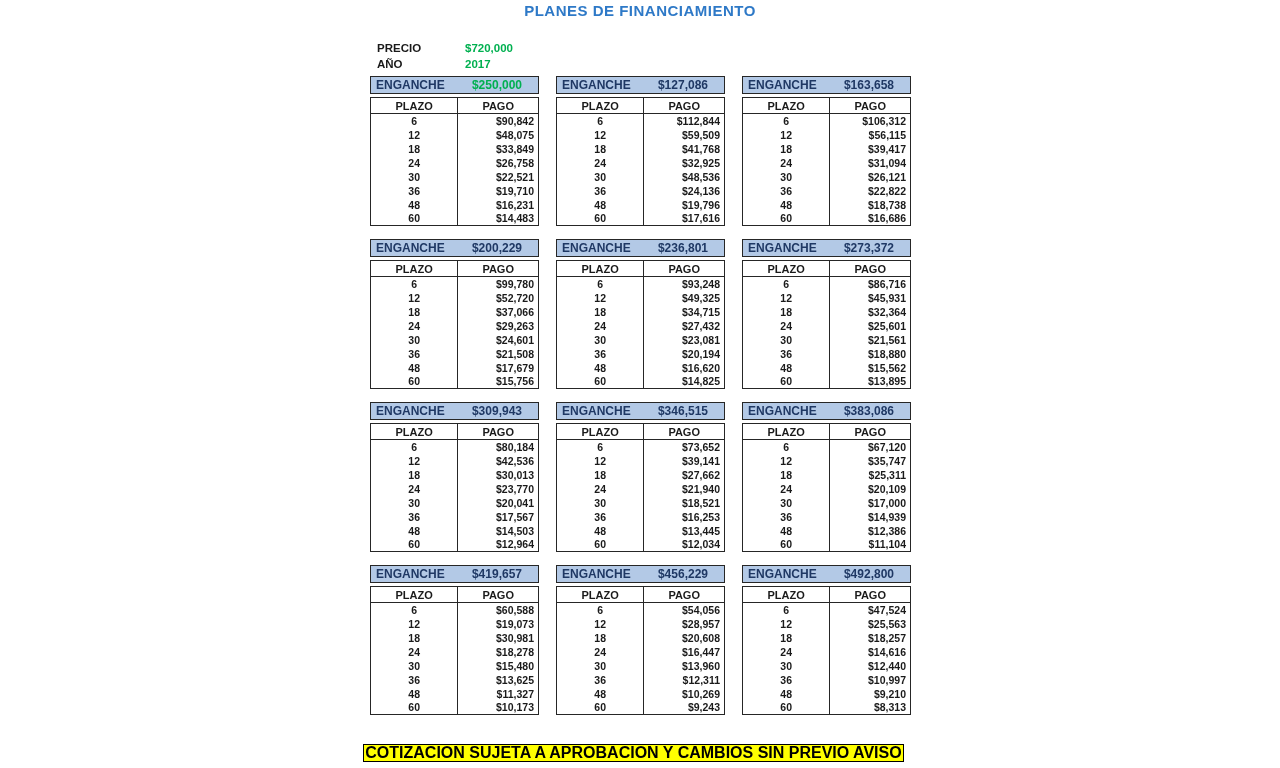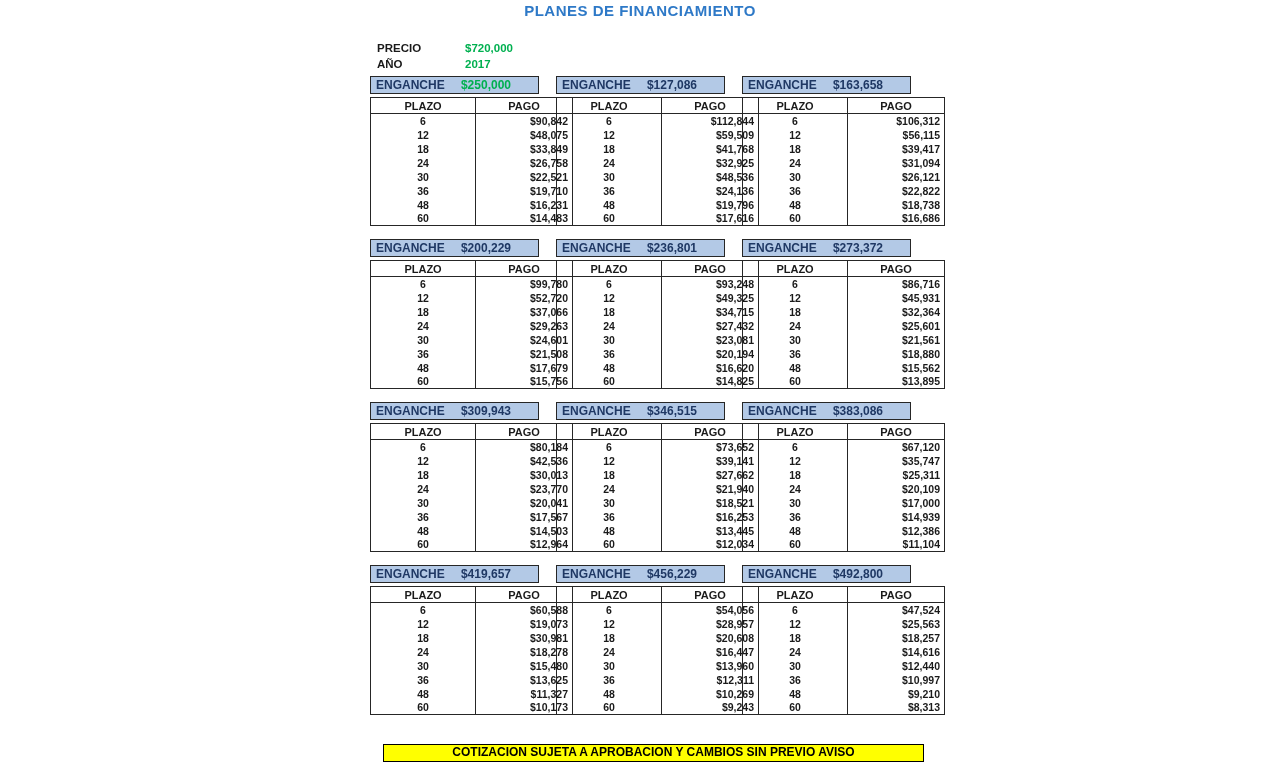--- a/index.html
+++ b/index.html
@@ -32,30 +32,30 @@
     column-gap: 17px;
     row-gap: 13px;
   }
 
   .plan { width: 169px; }
   .enganche {
     height: 18px;
     background: #b3c9e6;
     border: 1.5px solid #262626;
     display: flex; justify-content: space-between; align-items: center;
-    padding: 0 27px 0 5px;
+    padding: 0 16px 0 5px;
     font-size: 12px;
     color: #1f3864;
     margin-bottom: 3px;
   }
   .eng-value { color: #1f3864; }
   .eng-value.green { color: #00b050; text-align: center; }
 
   table.plan-table {
-    width: 203px;
+    width: 169px;
     border-collapse: collapse;
     border: 1.5px solid #262626;
     table-layout: fixed;
   }
   table.plan-table th, table.plan-table td {
     font-weight: bold;
     font-size: 10.5px;
     padding: 0;
   }
   table.plan-table th {
@@ -64,25 +64,25 @@
     text-align: center;
     font-size: 11px;
   }
   table.plan-table td { height: 14px; }
   .col-plazo { width: 52%; border-right: 1.2px solid #262626; }
   .col-pago  { width: 48%; }
   td.plazo-cell { text-align: center; }
   td.pago-cell  { text-align: right; padding-right: 4px !important; }
 
   .footer {
-    position: absolute; left: 383px; top: 744px; width: 541px; height: 18px;
+    position: absolute; left: 363px; top: 744px; width: 541px; height: 18px;
     background: #ffff00;
     border: 1.5px solid #000;
     text-align: center;
-    font-size: 12px;
+    font-size: 16px;
     line-height: 15px;
     color: #000;
   }
 </style>
 </head>
 <body>
 
 <div class="page">
 
   <h1 class="page-title">PLANES DE FINANCIAMIENTO</h1>

